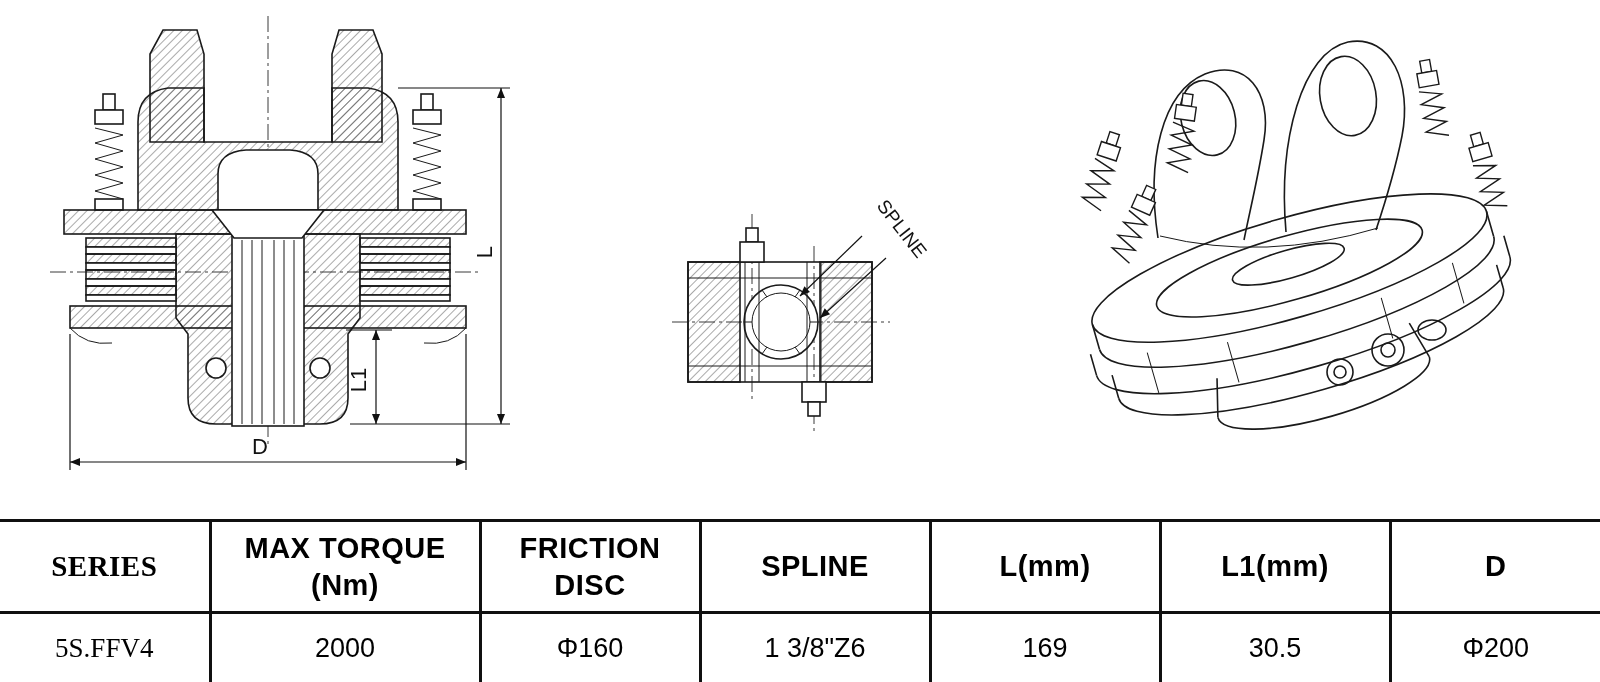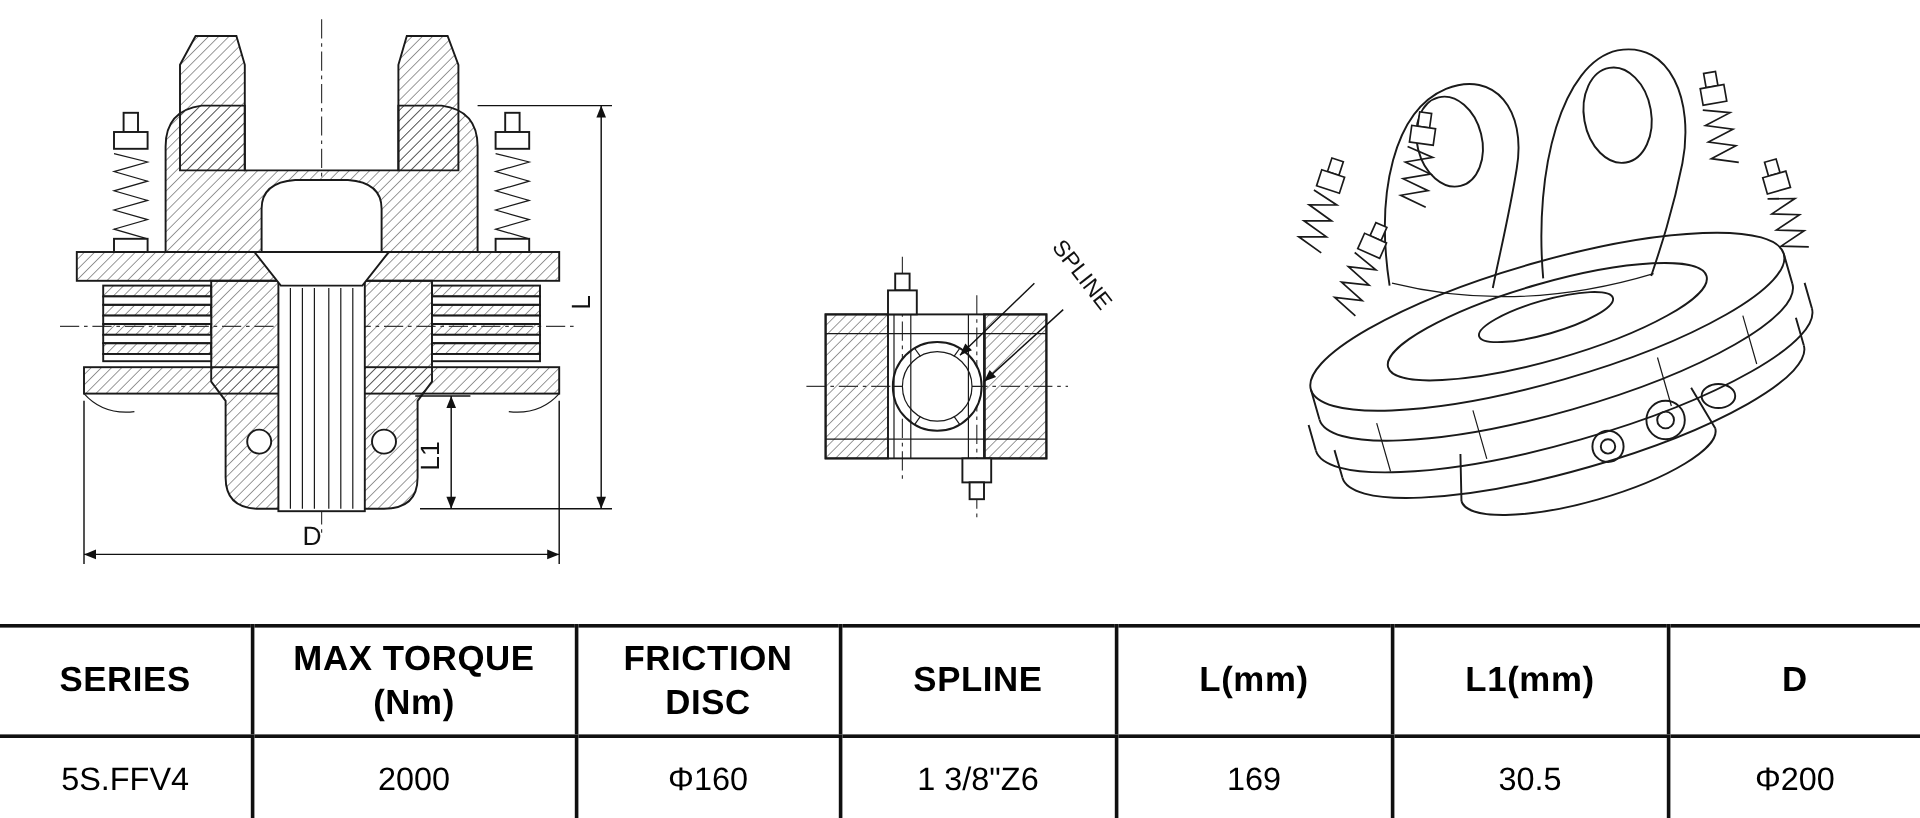--- a/index.html
+++ b/index.html
@@ -13,21 +13,21 @@
   .solid{ fill:#ffffff; stroke:#1a1a1a; stroke-width:1.6; }
   .outl { stroke:#1a1a1a; stroke-width:1.6; }
   .cl   { fill:none; stroke:#3a3a3a; stroke-width:1; stroke-dasharray:16 4 3 4; }
   .dim  { fill:none; stroke:#111111; stroke-width:1.2; }
   .dimtxt { font-family:"Liberation Sans", sans-serif; font-size:22px; fill:#111; }
   .calltxt{ font-family:"Liberation Sans", sans-serif; font-size:19px; fill:#111; }
   
   .spec { width:1600px; border-collapse:collapse; table-layout:fixed;
           border-top:3px solid #101010; border-bottom:3px solid #101010; background:#fff; }
   .spec th, .spec td { border-left:3px solid #101010; text-align:center; vertical-align:middle; padding:0; color:#000; }
-  .spec th:first-child, .spec td:first-child { border-left:none; }
+  .spec th:first-child, .spec td:first-child { border-left:none;font-family:Liberation Serif, serif; }
   .spec thead th { border-bottom:3px solid #101010; height:89px; font-size:29px; font-weight:bold; letter-spacing:.5px; }
   .spec tbody td { height:69px; font-size:27px; font-weight:normal; }
   .spec th span { display:block; line-height:1.25; }
   .spec th span:empty { display:none; }
 </style>
 </head>
 <body>
 
 <div id="stage">
 

